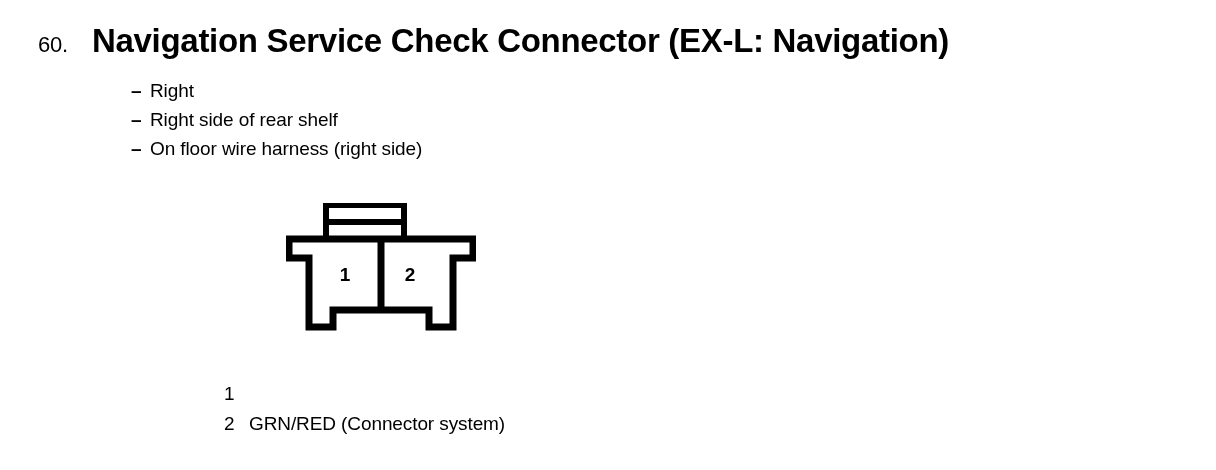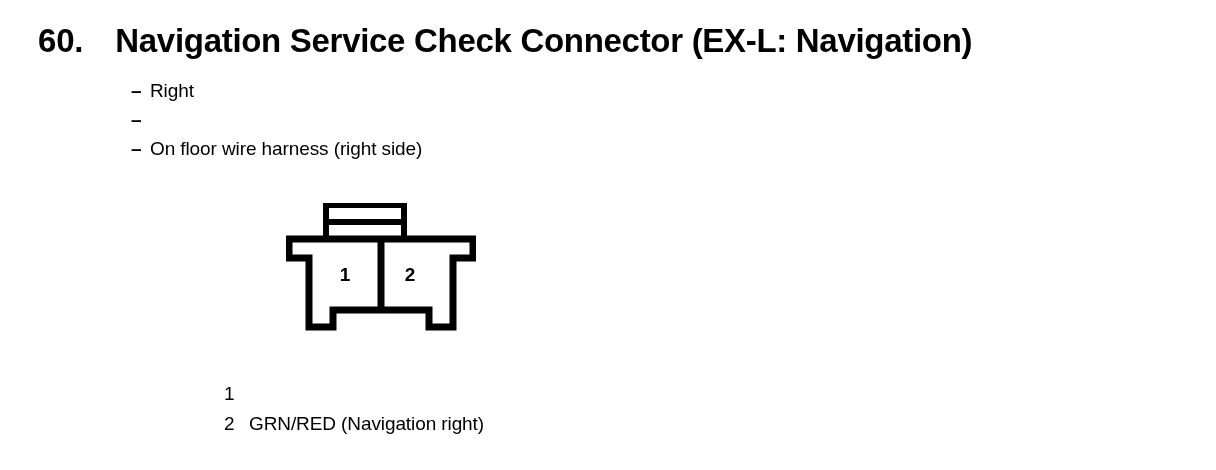--- a/index.html
+++ b/index.html
@@ -19,28 +19,28 @@
   
   .heading {
     position: absolute;
     left: 38px;
     top: 22px;
     display: flex;
     align-items: baseline;
     white-space: nowrap;
   }
   .heading-number {
-    font-size: 33px;
-    font-weight: bold;
+    font-size: 22px;
+    font-weight: normal;
     letter-spacing: -0.2px;
   }
   .heading-title {
     font-size: 33px;
     font-weight: bold;
-    margin-left: 32px;
+    margin-left: 24px;
     letter-spacing: -0.3px;
   }
 
   
   .bullets {
     position: absolute;
     left: 131px;
     top: 76px;
   }
   .bullet-row {
@@ -108,20 +108,21 @@
 
 <div class="bullets">
 
   <div class="bullet-row">
     <span class="bullet-dash">–</span>
     <span class="bullet-text">Right</span>
   </div>
 
   <div class="bullet-row">
     <span class="bullet-dash">–</span>
+    <span class="bullet-text">Right side of rear shelf</span>
   </div>
 
   <div class="bullet-row">
     <span class="bullet-dash">–</span>
     <span class="bullet-text">On floor wire harness (right side)</span>
   </div>
 
 </div>
 
 <div class="connector-figure">
@@ -154,16 +155,16 @@
 </div>
 
 <div class="legend">
 
   <div class="legend-row">
     <span class="legend-number">1</span>
   </div>
 
   <div class="legend-row">
     <span class="legend-number">2</span>
-    <span class="legend-text">GRN/RED (Navigation right)</span>
+    <span class="legend-text">GRN/RED (Connector system)</span>
   </div>
 
 </div>
 
 </body></html>

